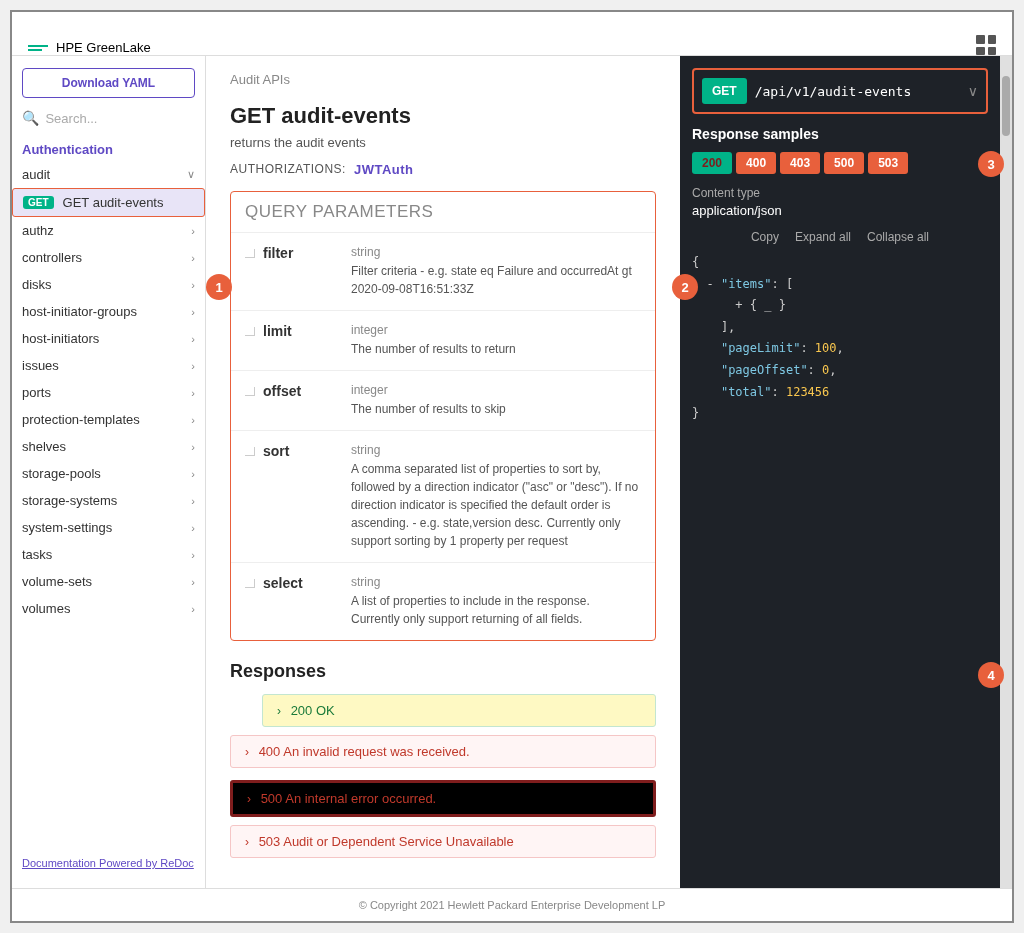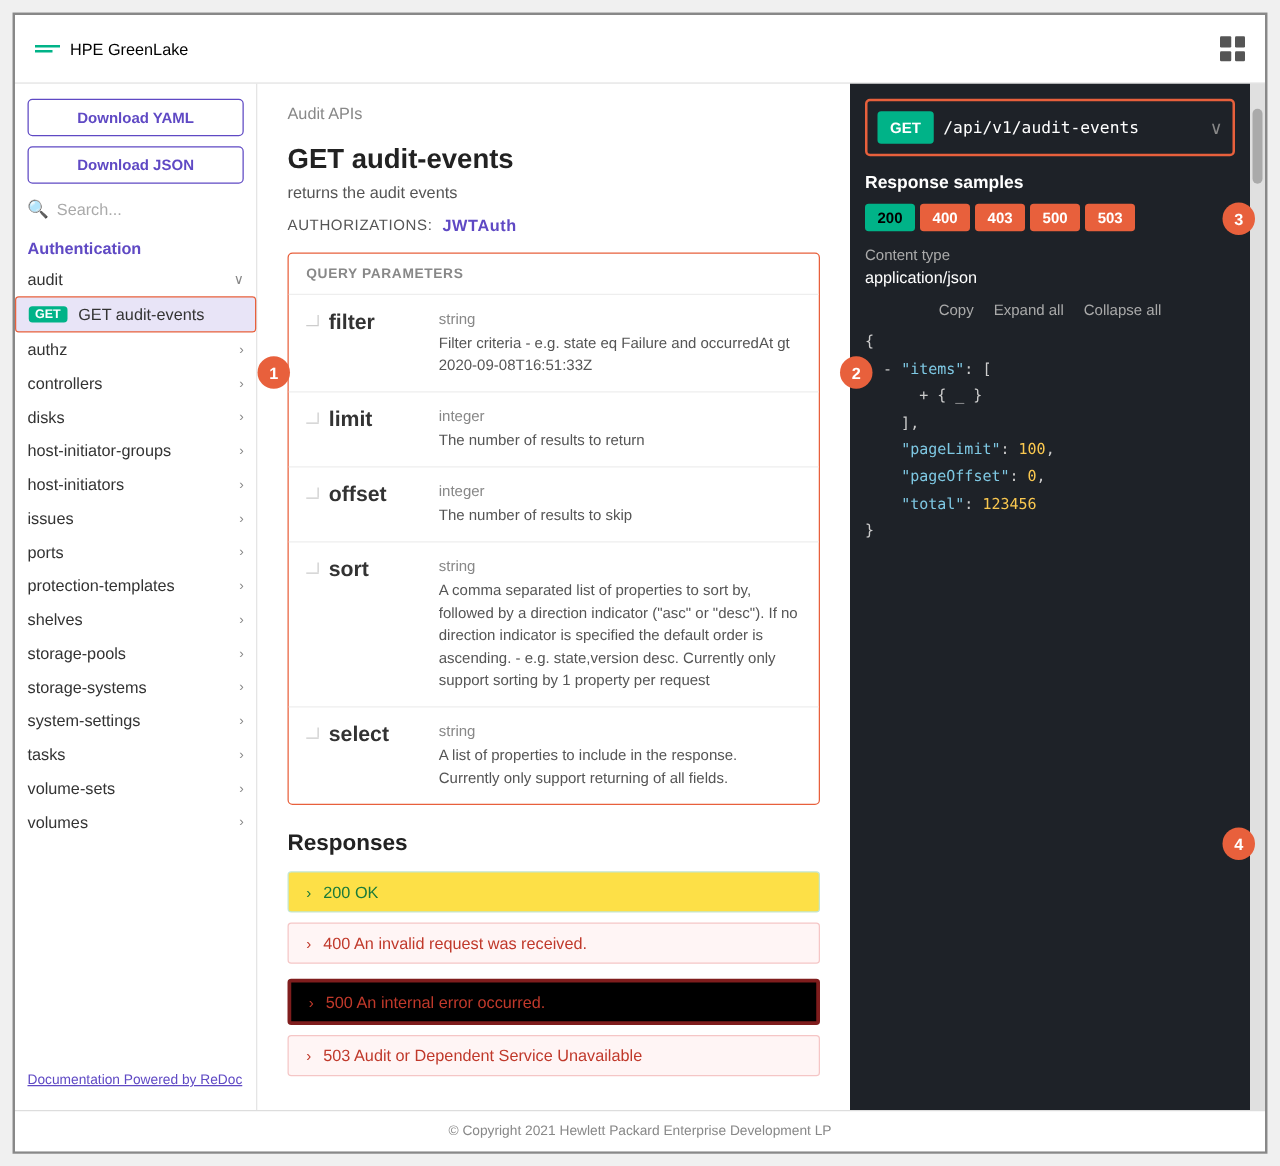--- a/index.html
+++ b/index.html
@@ -1,18 +1,18 @@
 <!DOCTYPE html>
 <html><head>
   <meta charset="utf-8">
   <style>
     * { box-sizing: border-box; margin: 0; padding: 0; }
     body { font-family: Arial, sans-serif; font-size: 13px; background: #f0f0f0; display: flex; justify-content: center; align-items: center; min-height: 100vh; }
     .outer-border { border: 2px solid #888; background: white; width: 1004px; min-height: 913px; display: flex; flex-direction: column; }
-    .top-bar { height: 55px; background: white; border-bottom: 1px solid #ddd; display: flex; align-items: center; justify-content: space-between; padding: 0 16px; }
+    .top-bar { height: 44px; background: white; border-bottom: 1px solid #ddd; display: flex; align-items: flex-end; justify-content: space-between; padding: 0 16px; }
     .logo-area { display: flex; align-items: center; gap: 8px; }
     .logo-lines { display: flex; flex-direction: column; gap: 2px; }
     .logo-line { height: 2px; background: #00b388; }
     .logo-line:first-child { width: 20px; }
     .logo-line:last-child { width: 14px; }
     .grid-icon { display: grid; grid-template-columns: 1fr 1fr; gap: 3px; width: 20px; height: 20px; }
     .grid-icon span { background: #555; border-radius: 1px; }
     .sidebar { width: 194px; min-width: 194px; background: white; border-right: 1px solid #ddd; display: flex; flex-direction: column; padding: 8px 0; }
     .sidebar-btn { margin: 4px 10px; padding: 7px 10px; border: 1.5px solid #5f49c4; border-radius: 4px; background: white; color: #5f49c4; font-size: 12px; font-weight: 600; cursor: pointer; text-align: center; }
     .search-bar { display: flex; align-items: center; padding: 8px 10px; gap: 6px; color: #888; font-size: 13px; }
@@ -25,48 +25,48 @@
     .nav-item-content { display: flex; align-items: center; gap: 4px; }
     .sidebar-footer { margin-top: auto; padding: 10px; }
     .sidebar-footer a { color: #5f49c4; font-size: 11px; text-decoration: underline; }
     .content-area { flex: 1; background: white; padding: 16px 24px; overflow-y: auto; }
     .breadcrumb { font-size: 13px; color: #888; margin-bottom: 16px; }
     .page-title { font-size: 22px; font-weight: 700; color: #222; margin-bottom: 6px; }
     .page-subtitle { font-size: 13px; color: #555; margin-bottom: 12px; }
     .auth-row { display: flex; align-items: flex-start; gap: 8px; margin-bottom: 14px; font-size: 12px; color: #555; text-transform: uppercase; letter-spacing: 0.5px; }
     .auth-link { color: #5f49c4; font-weight: 600; text-decoration: none; font-size: 13px; text-transform: none; }
     .params-section { border: 1.5px solid #e8603c; border-radius: 4px; padding: 0; margin-bottom: 20px; }
-    .params-header { padding: 10px 14px; font-size: 11px; font-weight: 700; color: #888; text-transform: uppercase; letter-spacing: 0.5px; border-bottom: 1px solid #eee; }
+    .params-header { padding: 10px 14px; font-size: 17px; font-weight: 400; color: #888; text-transform: uppercase; letter-spacing: 0.5px; border-bottom: 1px solid #eee; }
     .param-row { display: flex; padding: 12px 14px; border-bottom: 1px solid #eee; gap: 16px; }
     .param-row:last-child { border-bottom: none; }
     .param-indent { display: flex; align-items: flex-start; gap: 6px; min-width: 90px; }
-    .param-name { font-weight: 600; color: #333; font-size: 17px; }
+    .param-name { font-weight: 600; color: #333; font-size: 14px; }
     .param-details { flex: 1; }
     .param-type { font-size: 12px; color: #888; margin-bottom: 3px; }
     .param-desc { font-size: 12px; color: #555; line-height: 1.5; }
     .responses-section { margin-top: 10px; }
     .responses-title { font-size: 18px; font-weight: 700; color: #222; margin-bottom: 12px; }
     .response-item { margin-bottom: 4px; }
-    .response-200 { background: #fde047; border: 1px solid #c3e6d0; border-radius: 3px; padding: 8px 14px; font-size: 13px; color: #1a7a3a; }
+    .response-200 { background: #fef9c3; border: 1px solid #c3e6d0; border-radius: 3px; padding: 8px 14px; font-size: 13px; color: #1a7a3a; margin-left: 32px; }
     .response-400 { background: #fff5f5; border: 1px solid #f5c6c6; border-radius: 3px; padding: 8px 14px; font-size: 13px; color: #c0392b; }
     .response-403 { background: #fff5f5; border: 1px solid #f5c6c6; border-radius: 3px; padding: 8px 14px; font-size: 13px; color: #c0392b; }
     .response-500 { background: #000000; border: 3px solid #7f1d1d; border-radius: 3px; padding: 8px 14px; font-size: 13px; color: #c0392b; }
     .response-503 { background: #fff5f5; border: 1px solid #f5c6c6; border-radius: 3px; padding: 8px 14px; font-size: 13px; color: #c0392b; }
     .response-arrow { margin-right: 6px; font-size: 12px; }
     .right-panel { width: 320px; min-width: 320px; background: #1e2228; display: flex; flex-direction: column; position: relative; }
     .right-panel-inner { padding: 12px; }
     .try-section { margin-bottom: 12px; border: 2px solid #e8603c; border-radius: 4px; padding: 8px; }
     .try-row { display: flex; align-items: center; gap: 8px; }
     .get-btn { background: #00b388; color: white; font-weight: 700; font-size: 12px; padding: 6px 10px; border-radius: 3px; border: none; cursor: pointer; }
     .endpoint-text { color: white; font-size: 13px; font-family: monospace; flex: 1; }
     .dropdown-arrow { color: #888; font-size: 14px; cursor: pointer; }
     .response-samples-title { color: white; font-weight: 700; font-size: 14px; margin-bottom: 10px; }
     .response-tabs { display: flex; gap: 4px; margin-bottom: 12px; }
     .resp-tab { padding: 4px 10px; border-radius: 3px; font-size: 12px; font-weight: 600; cursor: pointer; border: none; }
-    .resp-tab.active-200 { background: #00b388; color: #000000; }
+    .resp-tab.active-200 { background: #00b388; color: #7f1d1d; }
     .resp-tab.tab-400 { background: #e8603c; color: white; }
     .resp-tab.tab-403 { background: #e8603c; color: white; }
     .resp-tab.tab-500 { background: #e8603c; color: white; }
     .resp-tab.tab-503 { background: #e8603c; color: white; }
     .content-type-label { color: #aaa; font-size: 12px; margin-bottom: 3px; }
     .content-type-value { color: white; font-size: 13px; margin-bottom: 12px; }
     .code-actions { display: flex; gap: 16px; margin-bottom: 8px; justify-content: center; }
     .code-action { color: #aaa; font-size: 12px; cursor: pointer; background: none; border: none; }
     .code-block { font-family: monospace; font-size: 12px; line-height: 1.8; color: #ccc; }
     .code-key { color: #7ec8e3; }
@@ -107,21 +107,20 @@
     <div class="circle-badge badge-1">1</div>
 
     <div class="circle-badge badge-2">2</div>
 
     <div class="circle-badge badge-3">3</div>
 
     <div class="circle-badge badge-4">4</div>
 
     <div class="sidebar">
       <button class="sidebar-btn">Download YAML</button>
-      <button class="sidebar-btn">Download JSON</button>
 
       <div class="search-bar">
         <span class="search-icon">🔍</span>
         <span style="color:#aaa;">Search...</span>
       </div>
 
       <div class="section-label">Authentication</div>
 
       <div class="nav-item">
         <span>audit</span>

